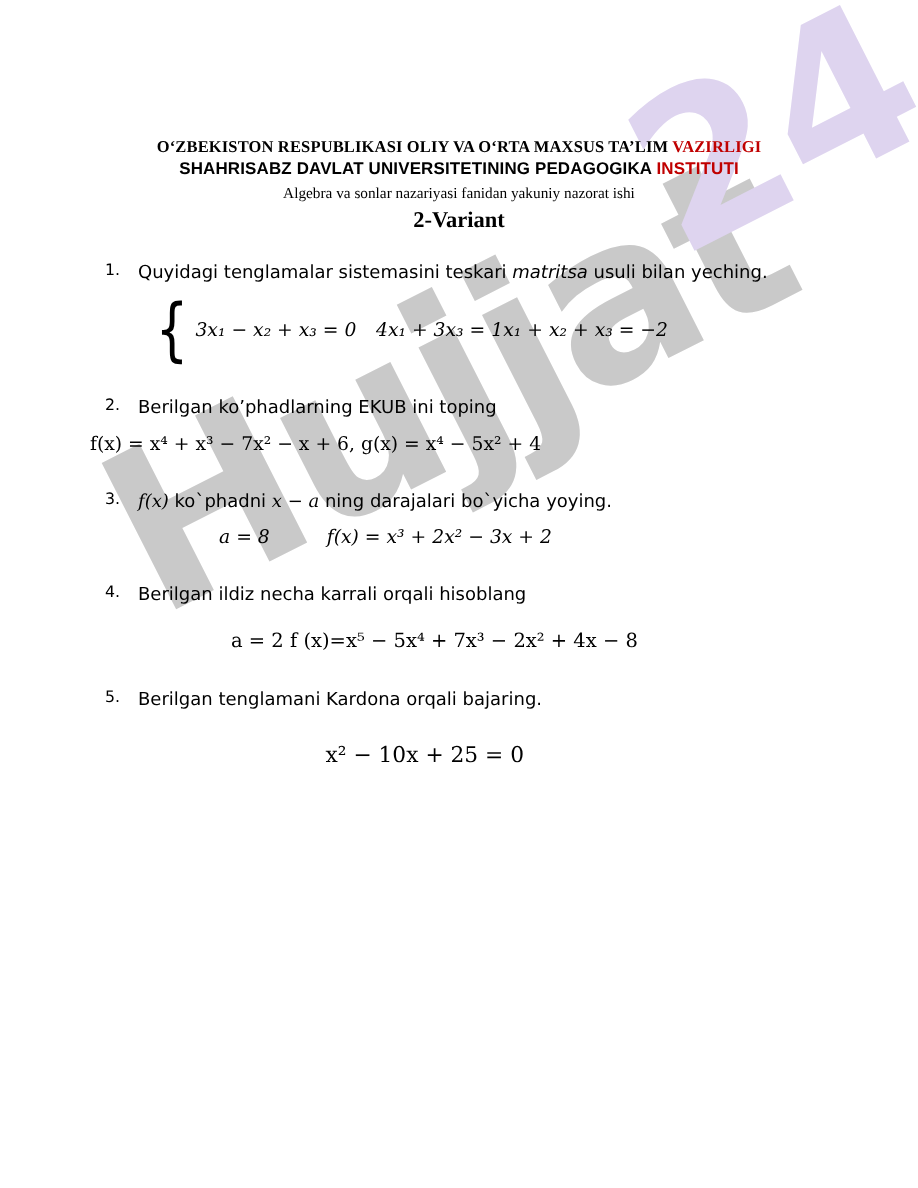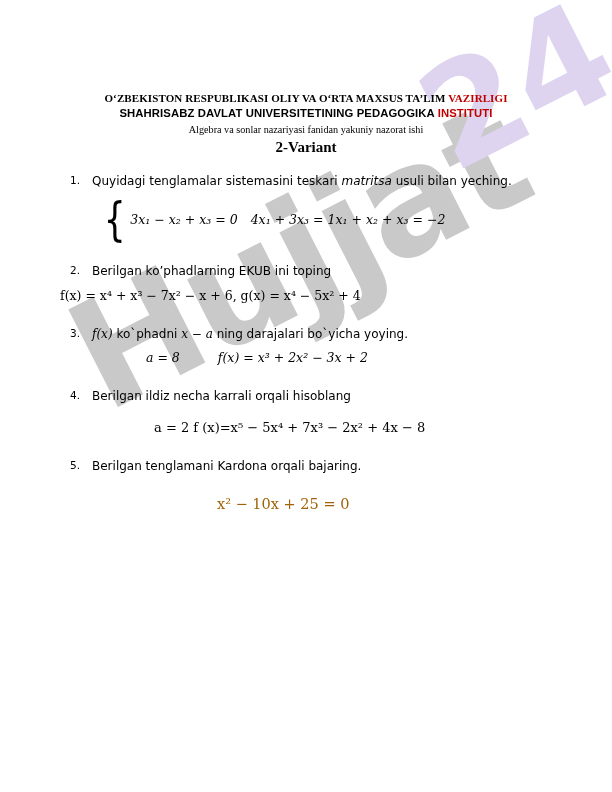--- a/index.html
+++ b/index.html
@@ -192,21 +192,21 @@
     font-size: 13px;
     color: #000;
     margin: 16px 0 0 62px;
     white-space: nowrap;
   }
 
   
   .t5-line {
     font-family: "DejaVu Serif", serif;
     font-size: 14.5px;
-    color: #a16207;
+    color: #000000;
     margin: 22px 0 0 125px;
     white-space: nowrap;
   }
 
   .sp-1 { margin-top: 22px; }
   .sp-2 { margin-top: 24px; }
   .sp-3 { margin-top: 24px; }
   .sp-4 { margin-top: 24px; }
 </style>
 </head>

